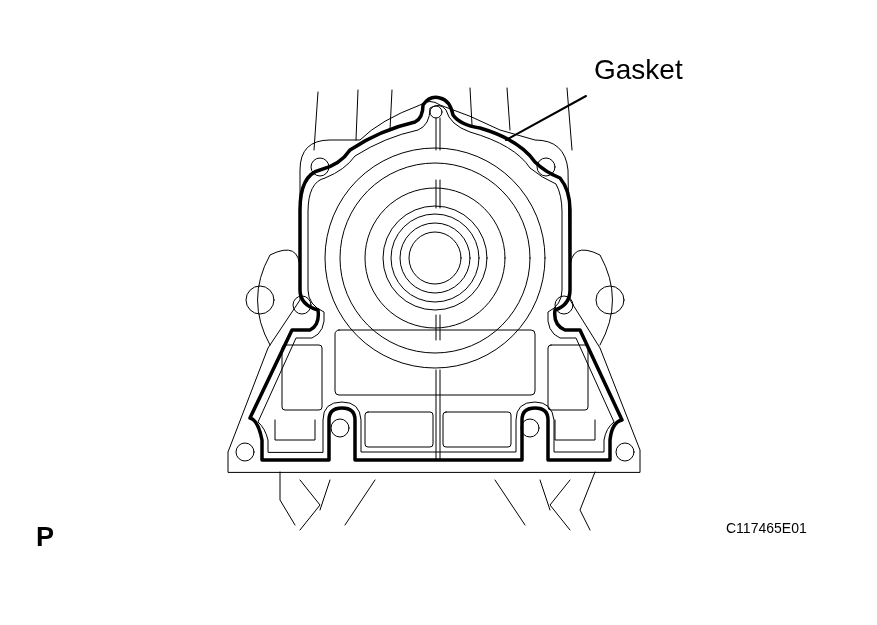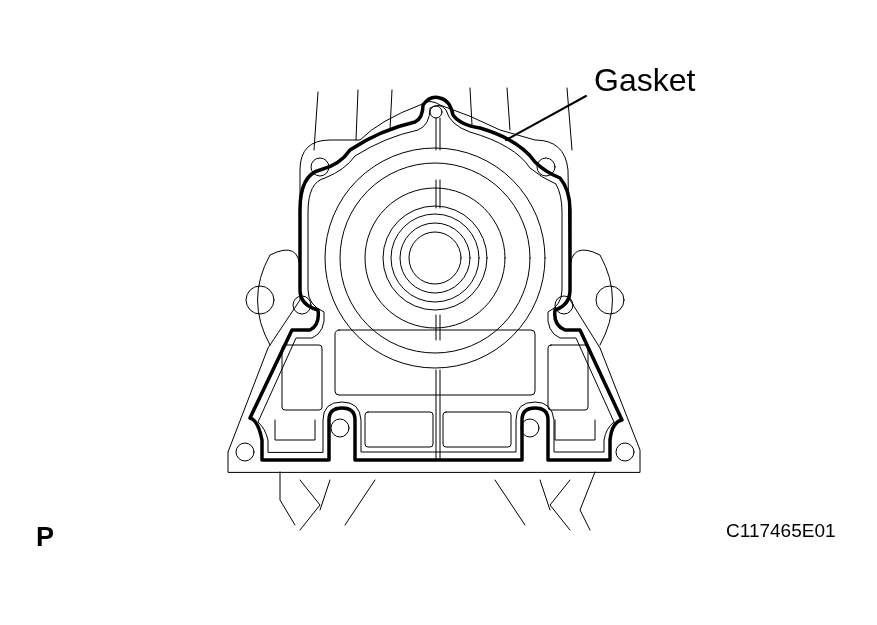--- a/index.html
+++ b/index.html
@@ -1,20 +1,20 @@
 <!DOCTYPE html>
 <html><head>
 <meta charset="utf-8">
 <style>
   html, body { margin: 0; padding: 0; background: #ffffff; }
   body { width: 877px; height: 625px; position: relative; overflow: hidden; font-family: "Liberation Sans", sans-serif; }
   .label { position: absolute; color: #000; font-family: "Liberation Sans", sans-serif; white-space: nowrap; }
-  #callout { left: 594px; top: 62px; font-size: 32px; }
+  #callout { left: 594px; top: 54px; font-size: 28px; }
   #view-letter { left: 36px; top: 522px; font-size: 27px; font-weight: bold; }
-  #figure-id { left: 726px; top: 520px; font-size: 19px; }
+  #figure-id { left: 726px; top: 520px; font-size: 14px; }
   svg { position: absolute; left: 0; top: 0; }
 </style>
 </head>
 <body>
 
 <svg width="877" height="625" viewBox="0 0 877 625" fill="none" stroke="#000" stroke-width="1" stroke-linejoin="round" stroke-linecap="round">
 
   <g>
     <line x1="318" y1="92" x2="314" y2="150"></line>
     <line x1="358" y1="90" x2="356" y2="140"></line>

